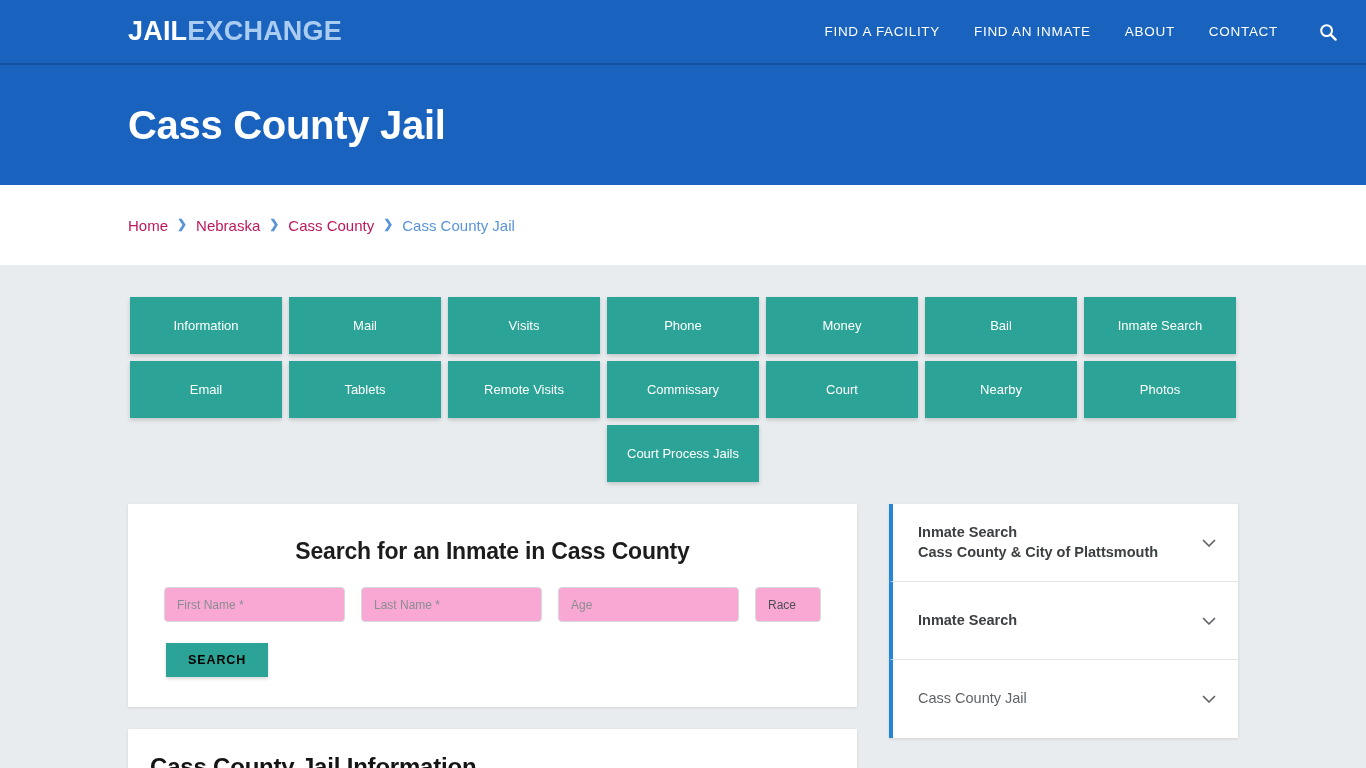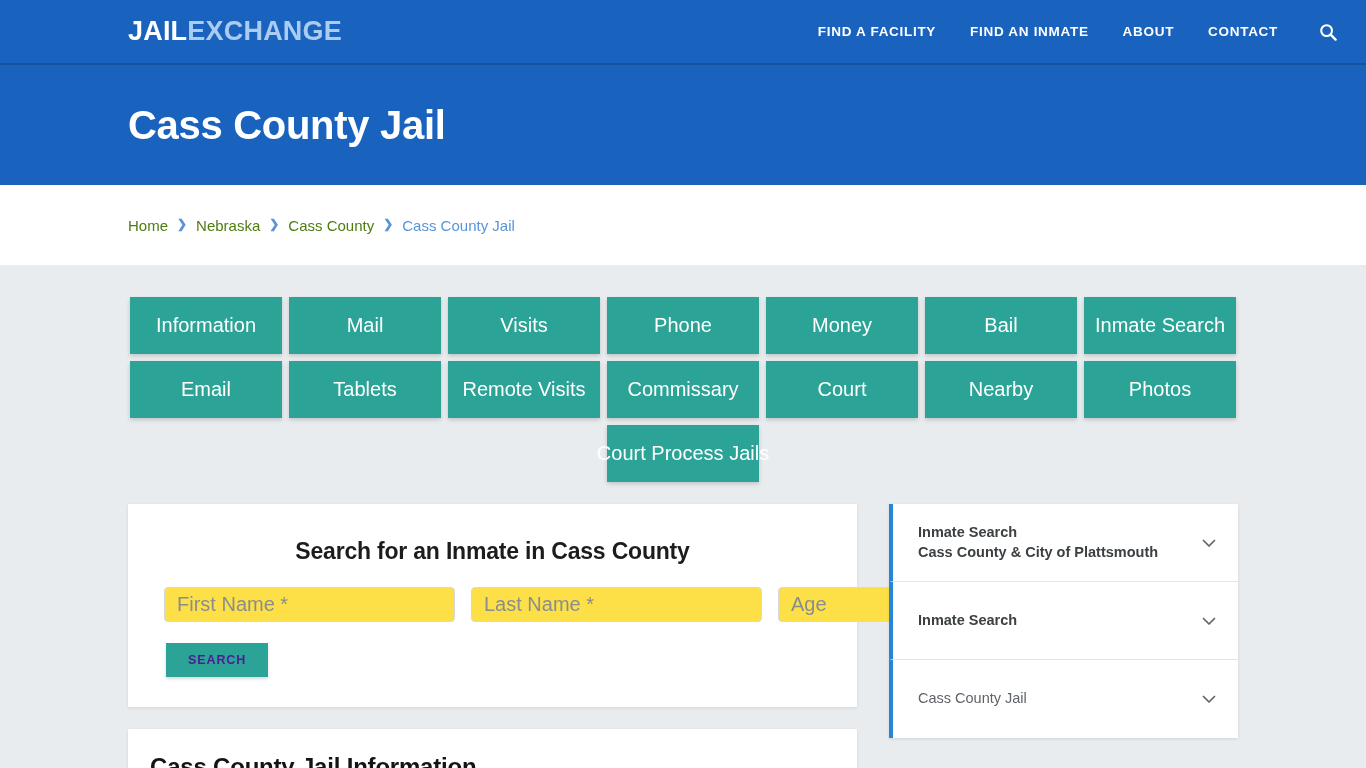--- a/index.html
+++ b/index.html
@@ -41,21 +41,21 @@
     display: flex;
     align-items: center;
     gap: 34px;
     padding-right: 26px;
   }
   .mainnav a {
     color: #ffffff;
     font-size: 13.5px;
     letter-spacing: 0.7px;
     text-decoration: none;
-    font-weight: 700;
+    font-weight: 400;
     white-space: nowrap;
     cursor: pointer;
   }
   .search-btn {
     display: inline-flex;
     align-items: center;
     justify-content: center;
     width: 24px;
     height: 24px;
     cursor: pointer;
@@ -87,21 +87,21 @@
     display: flex;
     align-items: center;
     padding-left: 128px;
   }
   .crumbs {
     display: flex;
     align-items: center;
     font-size: 15px;
   }
   .crumbs a {
-    color: #4d7c0f;
+    color: #be185d;
     text-decoration: none;
     cursor: pointer;
     white-space: nowrap;
   }
   .crumbs .sep {
     color: #5a94d8;
     margin: 0 9px;
     font-size: 12px;
     font-weight: bold;
     display: inline-block;
@@ -124,21 +124,21 @@
     flex-wrap: wrap;
     justify-content: center;
     gap: 7px 7px;
   }
   .tile {
     width: 152px;
     height: 57px;
     background: #2ba396;
     color: #ffffff;
     border: none;
-    font-size: 20px;
+    font-size: 13px;
     font-family: "Liberation Sans", sans-serif;
     display: flex;
     align-items: center;
     justify-content: center;
     cursor: pointer;
     box-shadow: 0 2px 4px rgba(0,0,0,0.17);
     white-space: nowrap;
     padding: 0 4px;
   }
 
@@ -169,22 +169,22 @@
   .form-row {
     display: flex;
     gap: 16px;
     padding: 0 16px;
   }
   .form-row .field {
     flex: 1;
     height: 35px;
     border: 1px solid #d6d8da;
     border-radius: 4px;
-    background: #fde047;
-    font-size: 20px;
+    background: #f9a8d4;
+    font-size: 12px;
     font-family: "Liberation Sans", sans-serif;
     color: #4c4f52;
     padding: 0 12px;
     outline: none;
   }
   .form-row .field::placeholder { color: #8a8d90; }
   select.field {
     appearance: none;
     -webkit-appearance: none;
     background-image:
@@ -193,21 +193,21 @@
     background-position:
       calc(100% - 19px) 15px,
       calc(100% - 13px) 15px;
     background-size: 6px 6px, 6px 6px;
     background-repeat: no-repeat;
     cursor: pointer;
   }
   .search-submit {
     margin: 21px 0 0 18px;
     background: #2ba396;
-    color: #4c1d95;
+    color: #000000;
     border: none;
     font-family: "Liberation Sans", sans-serif;
     font-size: 12.5px;
     font-weight: bold;
     letter-spacing: 0.9px;
     padding: 0 22px;
     height: 34px;
     cursor: pointer;
     box-shadow: 0 2px 3px rgba(0,0,0,0.15);
   }

